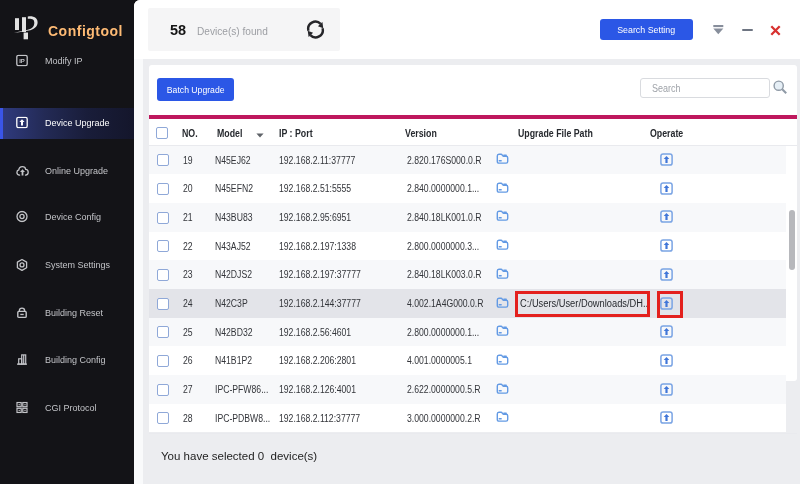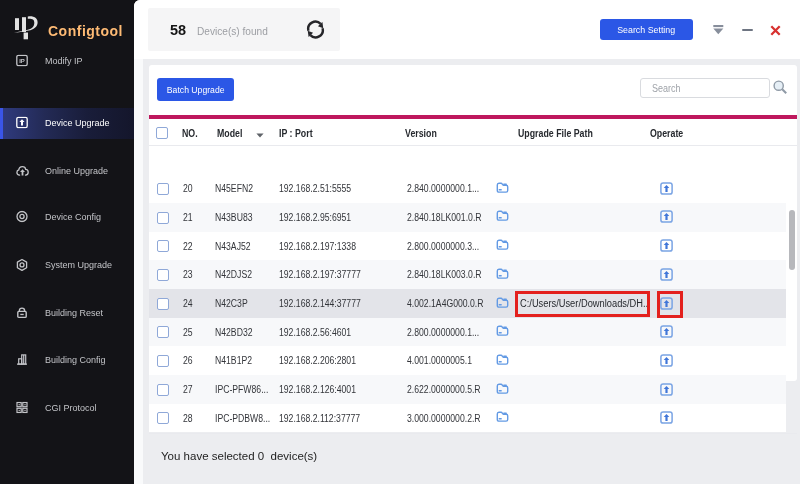--- a/index.html
+++ b/index.html
@@ -92,21 +92,21 @@
       </span>
       <span class="mlb">Device Config</span>
     </div>
 <div class="mi" style="top:249.0px">
 <span class="mic">
         <svg width="12" height="13" viewBox="0 0 12 13">
           <path d="M6 1 L10.6 3.6 L10.6 9.2 L6 11.9 L1.4 9.2 L1.4 3.6 Z" fill="none" stroke="#c3c4c8" stroke-width="1.3" stroke-linejoin="round"></path>
           <circle cx="6" cy="6.4" r="2" fill="none" stroke="#c3c4c8" stroke-width="1.3"></circle>
         </svg>
       </span>
-      <span class="mlb">System Upgrade</span>
+      <span class="mlb">System Settings</span>
     </div>
 <div class="mi" style="top:297.0px">
 <span class="mic">
         <svg width="12" height="12" viewBox="0 0 12 12">
           <path d="M3.4 5 L3.4 4 Q3.4 1.6 6 1.6 Q8.6 1.6 8.6 4 L8.6 5" fill="none" stroke="#c3c4c8" stroke-width="1.4"></path>
           <rect x="1.8" y="4.9" width="8.4" height="6" rx="1" fill="none" stroke="#c3c4c8" stroke-width="1.4"></rect>
           <rect x="4.3" y="7.3" width="3.4" height="1.3" fill="#c3c4c8"></rect>
         </svg>
       </span>
       <span class="mlb">Building Reset</span>
@@ -192,20 +192,40 @@
         <span id="sorttri">
             <svg width="8" height="5" viewBox="0 0 8 5">
               <path d="M0.4 0.4 L7.6 0.4 L4 4.6 Z" fill="#5f6368"></path>
             </svg>
           </span>
         <span class="h" style="left:130px">IP : Port</span>
         <span class="h" style="left:256px">Version</span>
         <span class="h" style="left:369px">Upgrade File Path</span>
         <span class="h" style="left:501px">Operate</span>
       </div>
+<div class="row" style="top:80.5px;background:#f7f8fa">
+<span class="cb" style="left:7.5px;top:8.7px"></span>
+<span class="ct" style="left:33.5px">19</span>
+<span class="ct" style="left:65.5px">N45EJ62</span>
+<span class="ct" style="left:129.5px">192.168.2.11:37777</span>
+<span class="ct" style="left:257.5px">2.820.176S000.0.R</span>
+<span class="ic" style="left:347px;top:6.5px">
+            <svg width="13" height="13" viewBox="0 0 13 13">
+              <path d="M1.3 4 Q1.3 2.2 2.9 2.2 L5 2.2 Q5.8 2.2 6.2 3 L6.6 3.8 Q6.8 4.2 7.4 4.2 L10.2 4.2 Q11.7 4.2 11.7 5.8 L11.7 9.5 Q11.7 11.1 10.1 11.1 L2.9 11.1 Q1.3 11.1 1.3 9.5 Z" fill="none" stroke="#639ae4" stroke-width="1.4"></path>
+              <rect x="7.2" y="2.6" width="3.6" height="2" rx="0.5" fill="#639ae4"></rect>
+              <rect x="2.6" y="8" width="3.2" height="1.5" rx="0.4" fill="#639ae4"></rect>
+            </svg>
+          </span>
+<span class="ic" style="left:511px;top:7.5px">
+            <svg width="13" height="13" viewBox="0 0 13 13">
+              <rect x="0.9" y="0.9" width="11.2" height="11.2" rx="2.2" fill="none" stroke="#7aa4e4" stroke-width="1.5"></rect>
+              <path d="M6.5 2.9 L9.3 6 L7.6 6 L7.6 10 L5.4 10 L5.4 6 L3.7 6 Z" fill="#4076d8"></path>
+            </svg>
+          </span>
+</div>
 <div class="row" style="top:109.2px;background:#ffffff">
 <span class="cb" style="left:7.5px;top:8.7px"></span>
 <span class="ct" style="left:33.5px">20</span>
 <span class="ct" style="left:65.5px">N45EFN2</span>
 <span class="ct" style="left:129.5px">192.168.2.51:5555</span>
 <span class="ct" style="left:257.5px">2.840.0000000.1...</span>
 <span class="ic" style="left:347px;top:6.5px">
             <svg width="13" height="13" viewBox="0 0 13 13">
               <path d="M1.3 4 Q1.3 2.2 2.9 2.2 L5 2.2 Q5.8 2.2 6.2 3 L6.6 3.8 Q6.8 4.2 7.4 4.2 L10.2 4.2 Q11.7 4.2 11.7 5.8 L11.7 9.5 Q11.7 11.1 10.1 11.1 L2.9 11.1 Q1.3 11.1 1.3 9.5 Z" fill="none" stroke="#639ae4" stroke-width="1.4"></path>
               <rect x="7.2" y="2.6" width="3.6" height="2" rx="0.5" fill="#639ae4"></rect>

